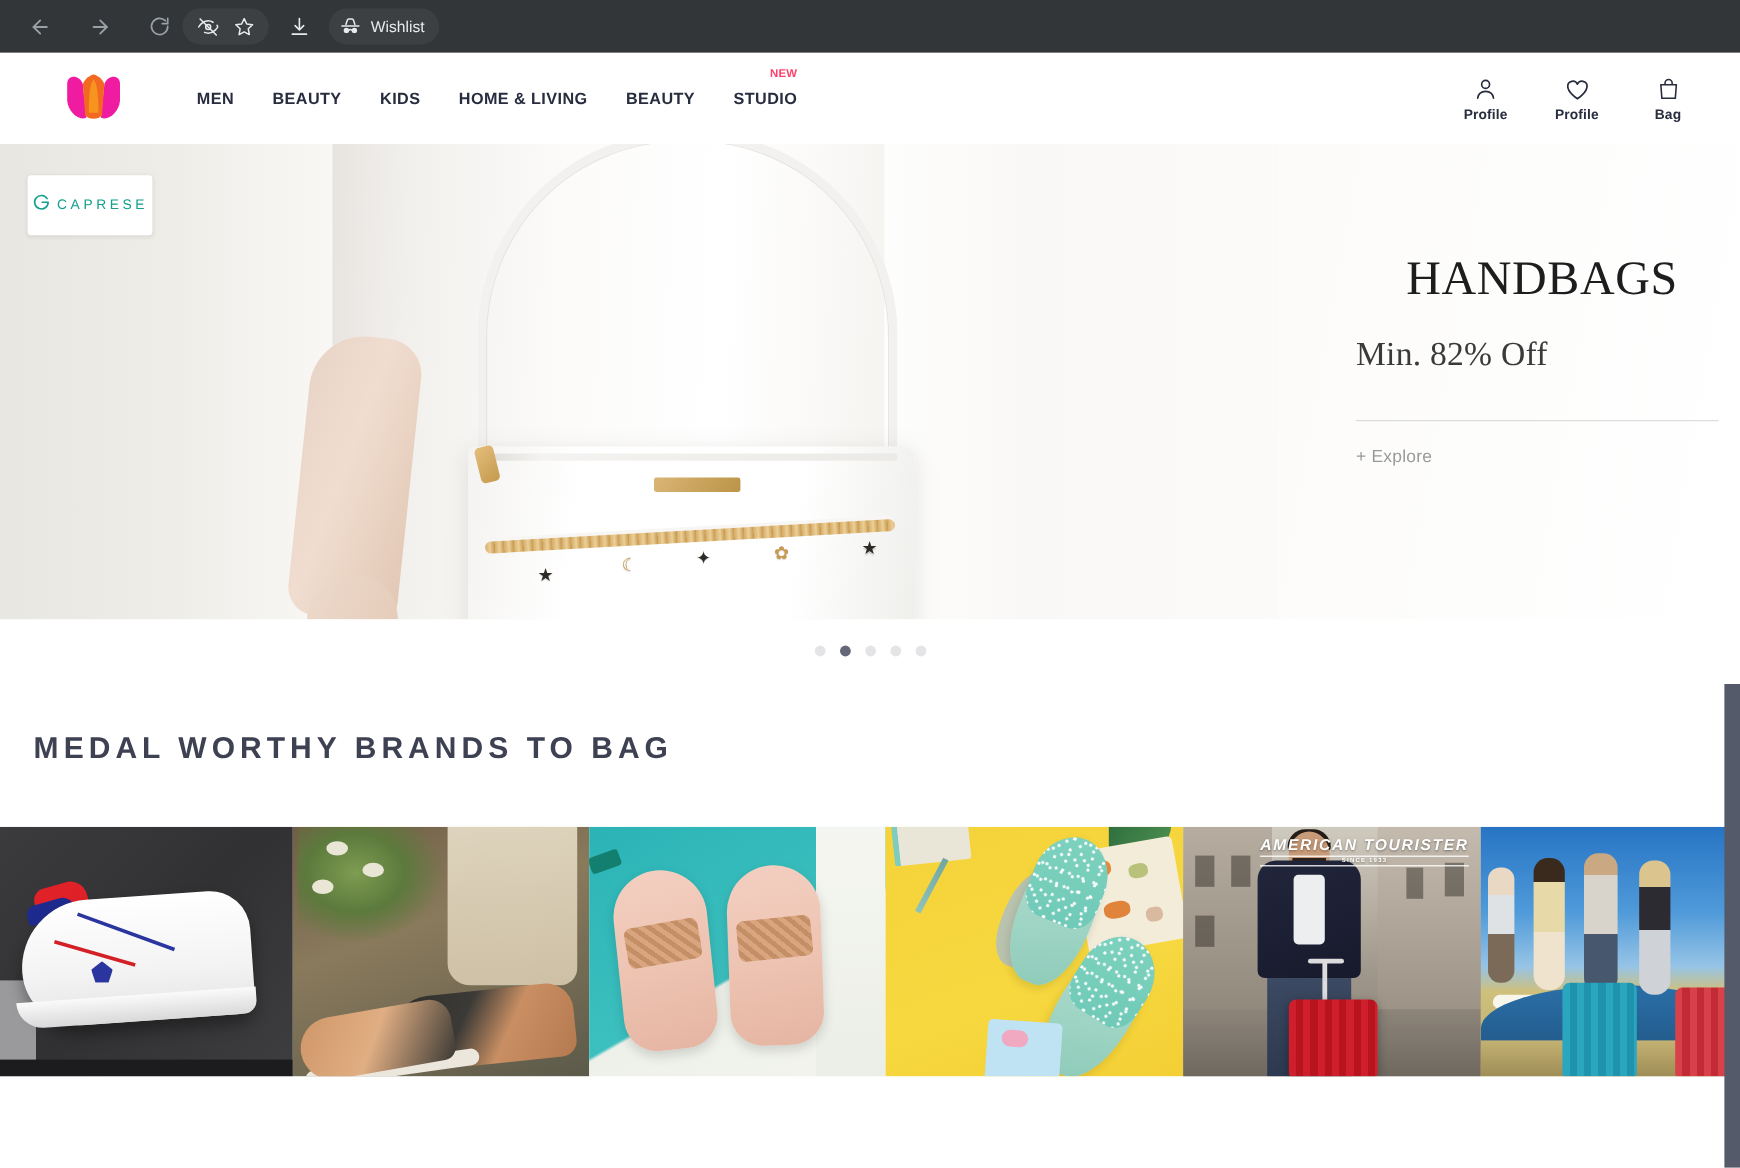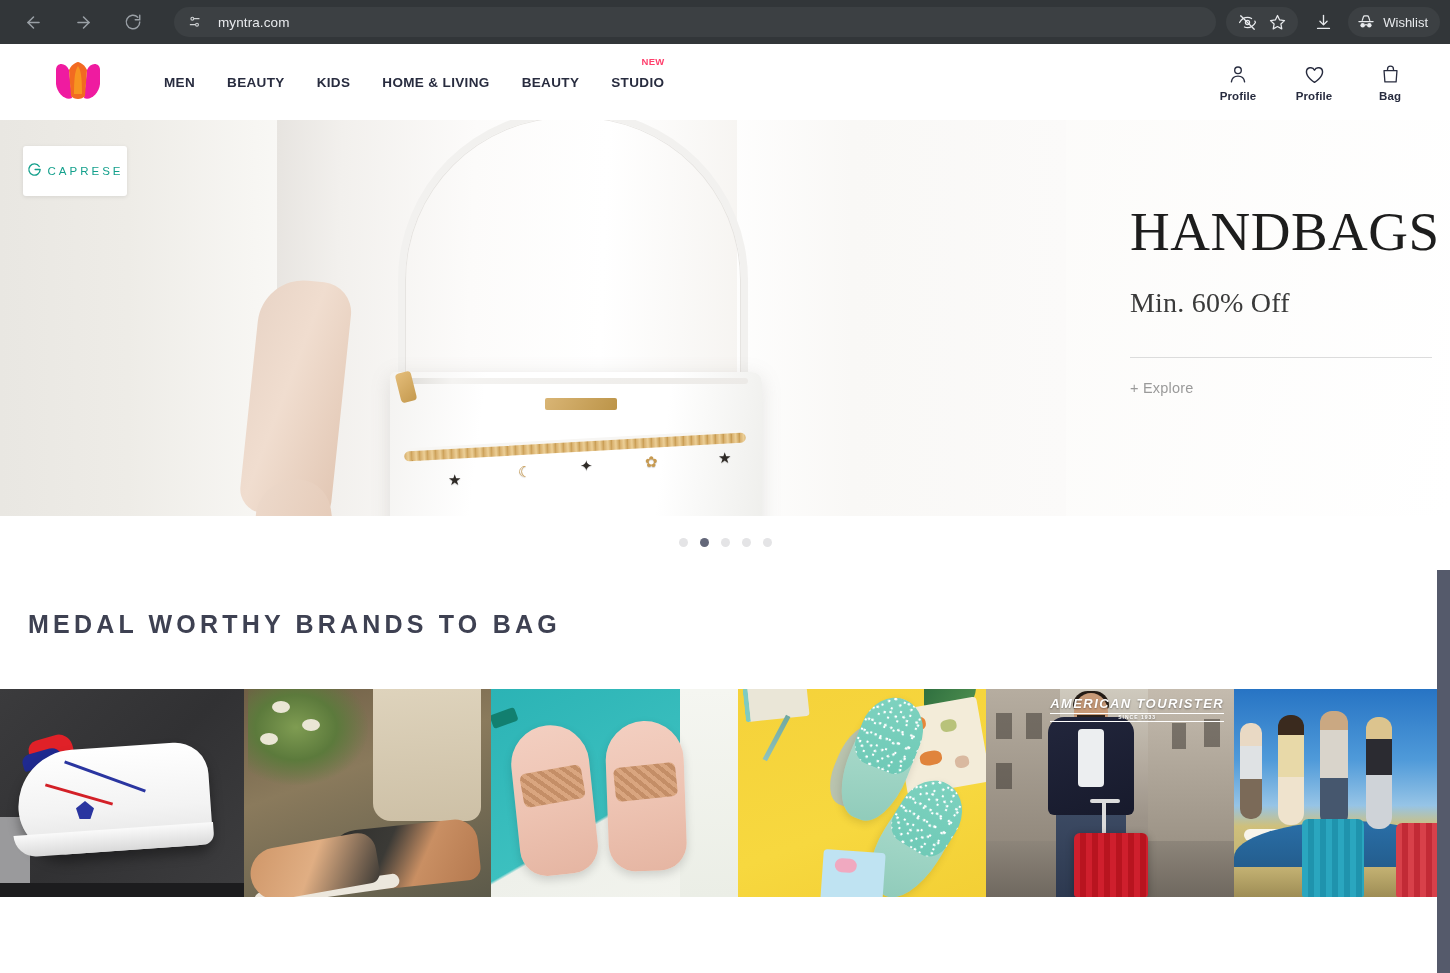--- a/index.html
+++ b/index.html
@@ -286,25 +286,26 @@
 
   .hero-info {
     position: absolute;
     left: 1130px; top: 0;
     width: 320px; height: 396px;
     display: flex; flex-direction: column; justify-content: center;
     padding-right: 10px;
   }
   .hero-title {
     font-family: "Liberation Serif", serif;
-    font-size: 55px;
+    font-size: 40px;
     line-height: 1;
     color: #1d1d1d;
     letter-spacing: .5px;
     margin-top: -36px;
+    text-align: center;
   }
   .hero-sub {
     font-family: "Liberation Serif", serif;
     font-size: 28px;
     color: #3a3a3a;
     margin-top: 28px;
     letter-spacing: .2px;
   }
   .hero-rule {
     height: 1px;
@@ -641,31 +642,20 @@
         <path d="M12 5l7 7-7 7"></path>
     </svg>
   </div>
   <div class="nav-btn reload">
     <svg width="18" height="18" viewBox="0 0 24 24" fill="none" stroke="currentColor" stroke-width="1.9" stroke-linecap="round">
       <path d="M21 12a9 9 0 1 1-2.64-6.36"></path>
         <path d="M21 3v6h-6"></path>
     </svg>
   </div>
 
-  <div class="omnibox">
-    <span class="omni-icon">
-      <svg width="16" height="16" viewBox="0 0 24 24" fill="none" stroke="currentColor" stroke-width="1.7" stroke-linecap="round">
-        <circle cx="8" cy="7" r="2.1"></circle>
-          <path d="M11 7h7"></path>
-        <circle cx="15" cy="16" r="2.1"></circle>
-          <path d="M12 16H5"></path>
-      </svg>
-    </span>
-    <span class="omni-url">myntra.com</span>
-  </div>
 
   <div class="chrome-right">
     <div class="pill-group">
       <span class="chrome-icon">
         <svg width="19" height="19" viewBox="0 0 24 24" fill="none" stroke="currentColor" stroke-width="1.6" stroke-linecap="round">
           <path d="M2 12s3.6-6.5 10-6.5c2 0 3.7.6 5.1 1.5"></path>
           <path d="M21.3 10.2c.4.6.7 1.2.7 1.8 0 0-3.6 6.5-10 6.5-1.4 0-2.7-.3-3.8-.8"></path>
           <circle cx="12" cy="12" r="2.6"></circle>
           <path d="M3.5 3.5l17 17"></path>
         </svg>
@@ -786,21 +776,21 @@
           <path d="M19.6 7.2A9 9 0 1 0 21 12"></path>
           <path d="M13 12h7"></path>
         </svg>
       </span>
       <span class="bb-text">CAPRESE</span>
     </div>
   </div>
 
   <div class="hero-info">
     <div class="hero-title">HANDBAGS</div>
-    <div class="hero-sub">Min. 60% Off</div>
+    <div class="hero-sub">Min. 82% Off</div>
     <div class="hero-rule"></div>
     <div class="hero-cta">+ Explore</div>
   </div>
 </div>
 
 <div class="dots-row">
   <span class="dot"></span>
   <span class="dot active"></span>
   <span class="dot"></span>
   <span class="dot"></span>

